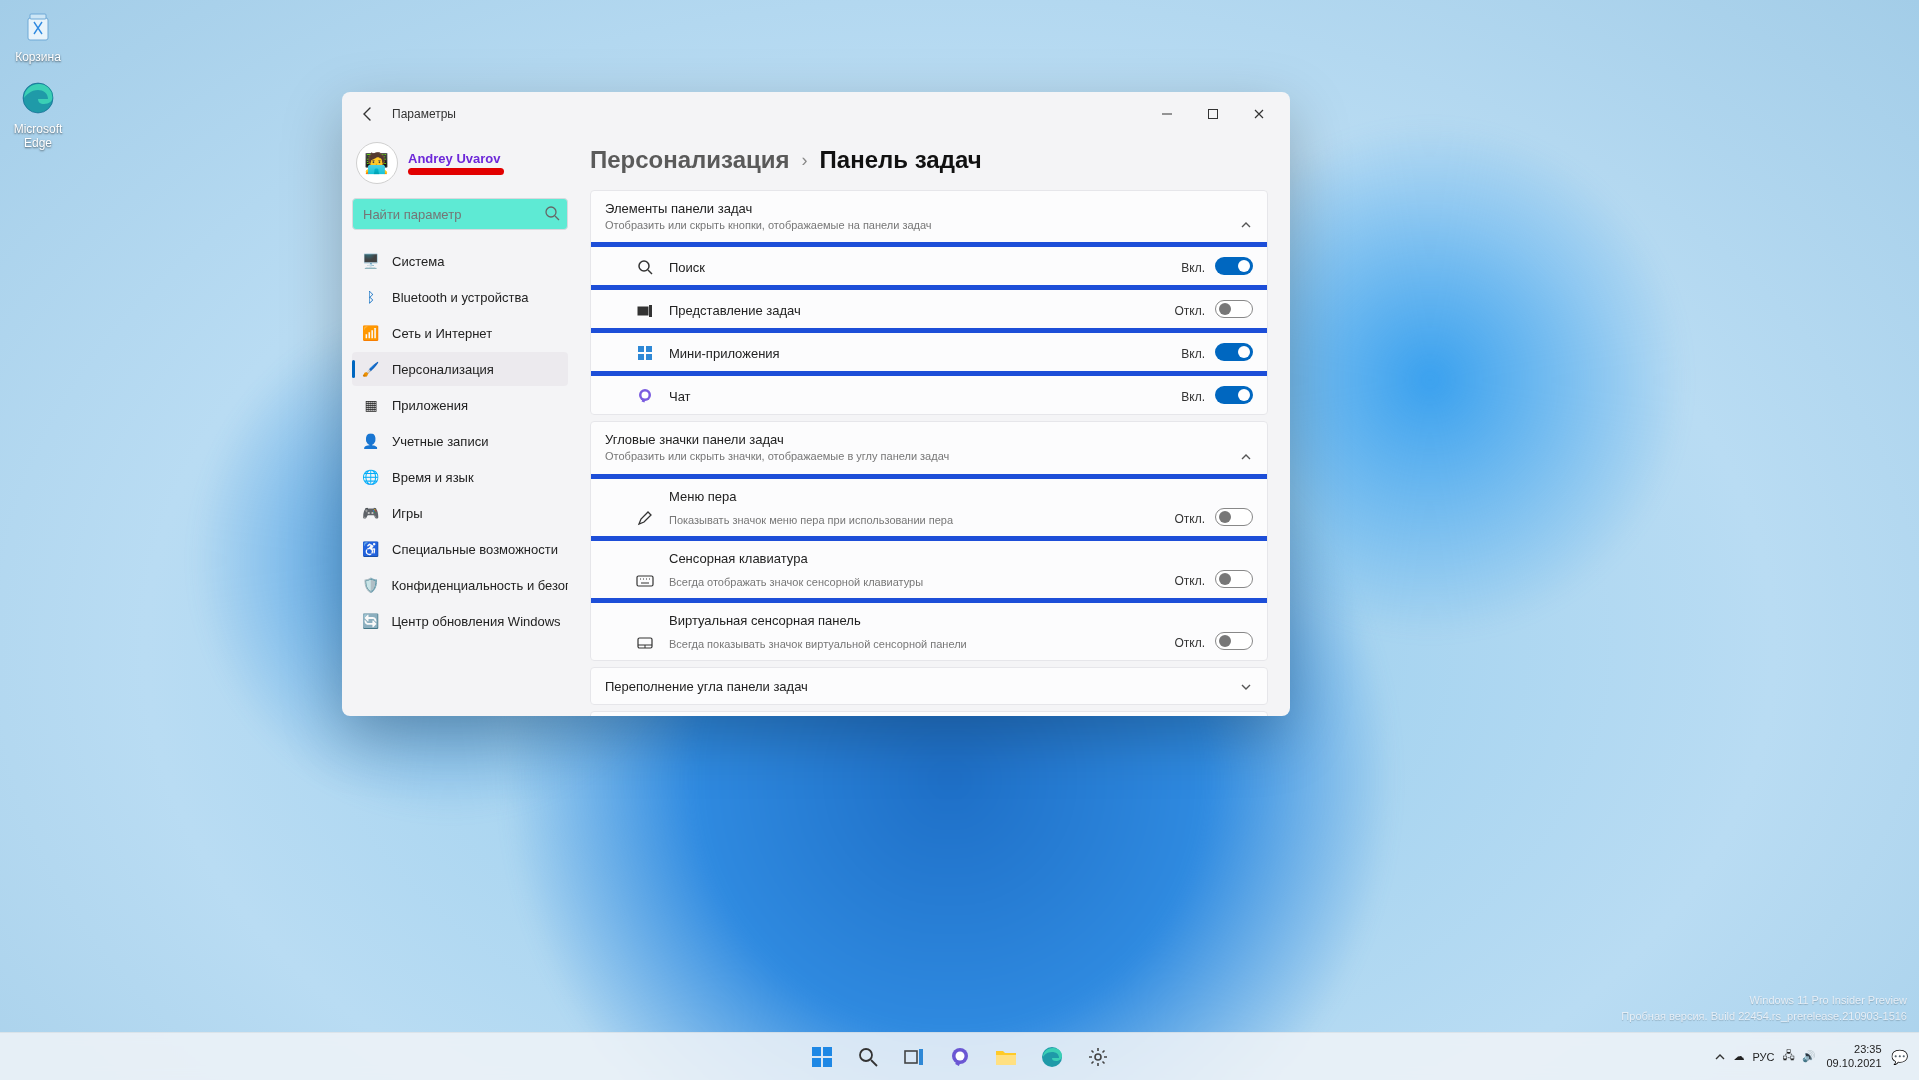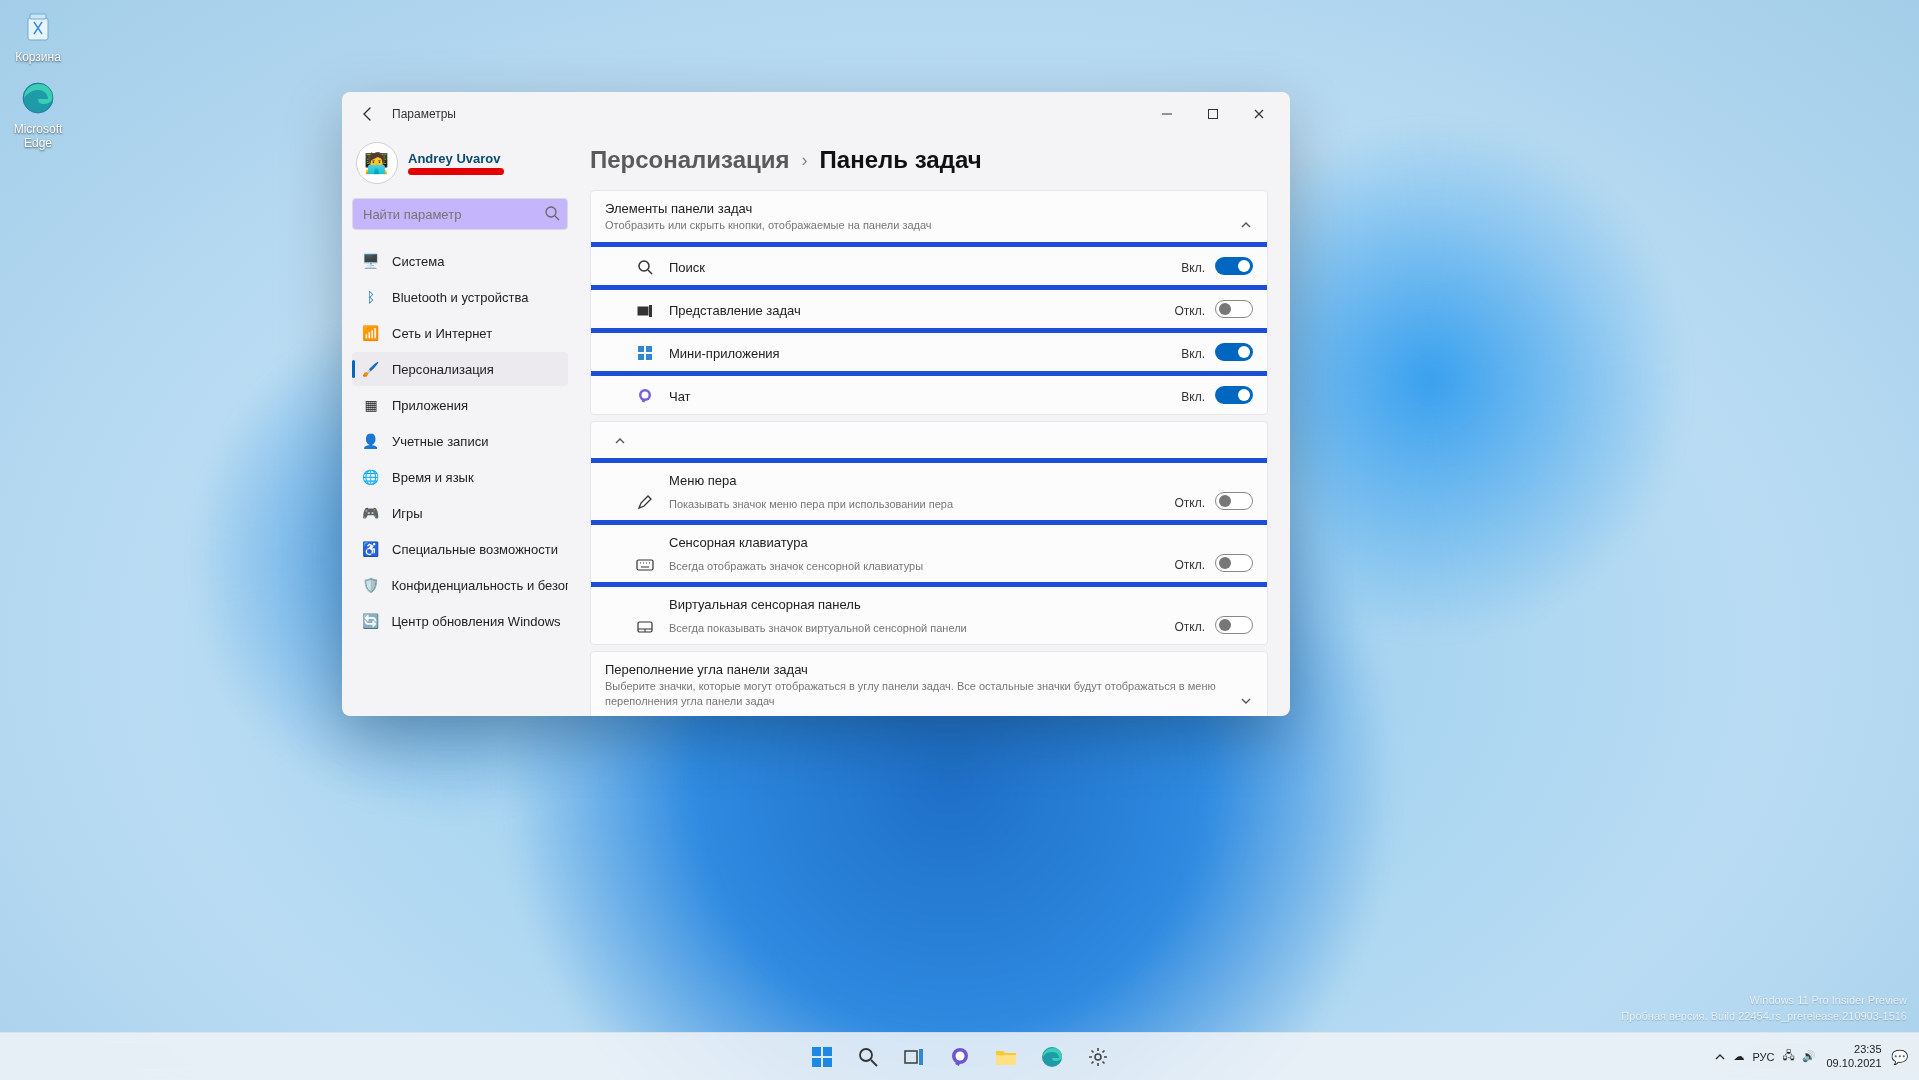--- a/index.html
+++ b/index.html
@@ -26,25 +26,25 @@
 .titlebar { height:44px; display:flex; align-items:center; padding:0 8px; }
 .back-btn { width:36px; height:36px; display:flex; align-items:center; justify-content:center; border-radius:4px; cursor:pointer; color:#333; }
 .titlebar .ttl { font-size:12px; color:#333; margin-left:6px; }
 .win-controls { margin-left:auto; display:flex; }
 .win-controls .wc { width:46px; height:32px; display:flex; align-items:center; justify-content:center; cursor:pointer; color:#333; }
 
 .body { flex:1; display:flex; overflow:hidden; }
 .sidebar { width:236px; padding:0 10px 10px 10px; display:flex; flex-direction:column; }
 .user-row { display:flex; align-items:center; gap:10px; padding:6px 4px 10px 4px; }
 .avatar { width:42px; height:42px; border-radius:50%; background:#fff; border:1px solid #d0d0d0; display:flex; align-items:center; justify-content:center; font-size:20px; }
-.user-name { font-size:13px; font-weight:600; color:#0c4a6e; }
+.user-name { font-size:13px; font-weight:600; color:#6d28d9; }
 .redact { width:96px; height:7px; background:#e20000; border-radius:4px; margin-top:2px; }
 
 .search { position:relative; margin:4px 0 14px; }
-.search input { width:100%; height:32px; border:1px solid #d9d9de; border-radius:4px; background:#c4b5fd; padding:0 30px 0 10px; font-size:13px; color:#555; outline:none; }
+.search input { width:100%; height:32px; border:1px solid #d9d9de; border-radius:4px; background:#5eead4; padding:0 30px 0 10px; font-size:13px; color:#555; outline:none; }
 .search .sicon { position:absolute; right:8px; top:7px; color:#666; }
 
 .nav { display:flex; flex-direction:column; gap:2px; }
 .nav-item { display:flex; align-items:center; gap:12px; height:34px; padding:0 10px; border-radius:4px; font-size:13px; color:#222; cursor:pointer; white-space:nowrap; overflow:hidden; }
 .nav-item.active { background:#eceaee; position:relative; }
 .nav-item.active::before { content:""; position:absolute; left:0; top:8px; bottom:8px; width:3px; background:#0067c0; border-radius:2px; }
 .nav-item .nic { width:18px; height:18px; display:flex; align-items:center; justify-content:center; font-size:14px; }
 
 .content { flex:1; padding:0 22px 16px 12px; overflow-y:auto; }
 .breadcrumb { display:flex; align-items:center; gap:12px; padding:10px 0 16px; }
@@ -282,20 +282,24 @@
             </div>
           <span class="state">Вкл.</span>
           <div class="toggle on">
               <div class="knob"></div>
             </div>
         </div>
       </div>
 
       <div class="card">
         <div class="card-head">
+          <div class="txt">
+            <div class="h">Угловые значки панели задач</div>
+            <div class="s">Отобразить или скрыть значки, отображаемые в углу панели задач</div>
+          </div>
           <span class="chev">
               <svg width="14" height="14" viewBox="0 0 14 14">
                 <path d="M3 9l4-4 4 4" stroke="#555" fill="none" stroke-width="1.4"></path>
               </svg>
             </span>
         </div>
         <div class="row">
           <span class="ric">
               <svg width="16" height="16" viewBox="0 0 16 16">
                 <path d="M2 14l2-5 7-7 3 3-7 7-5 2z" stroke="#333" fill="none" stroke-width="1.3"></path>
@@ -346,21 +350,20 @@
           <div class="toggle off">
               <div class="knob"></div>
             </div>
         </div>
       </div>
 
       <div class="card">
         <div class="card-head">
           <div class="txt">
             <div class="h">Переполнение угла панели задач</div>
-            <div class="s">Выберите значки, которые могут отображаться в углу панели задач. Все остальные значки будут отображаться в меню переполнения угла панели задач</div>
           </div>
           <span class="chev">
               <svg width="14" height="14" viewBox="0 0 14 14">
                 <path d="M3 5l4 4 4-4" stroke="#555" fill="none" stroke-width="1.4"></path>
               </svg>
             </span>
         </div>
       </div>
 
       <div class="card">

